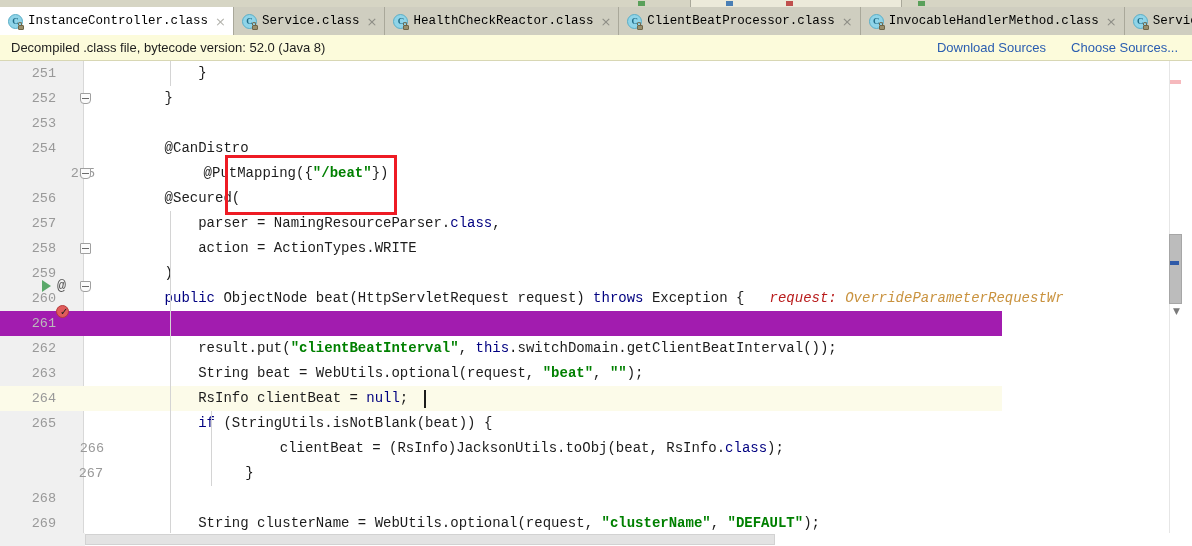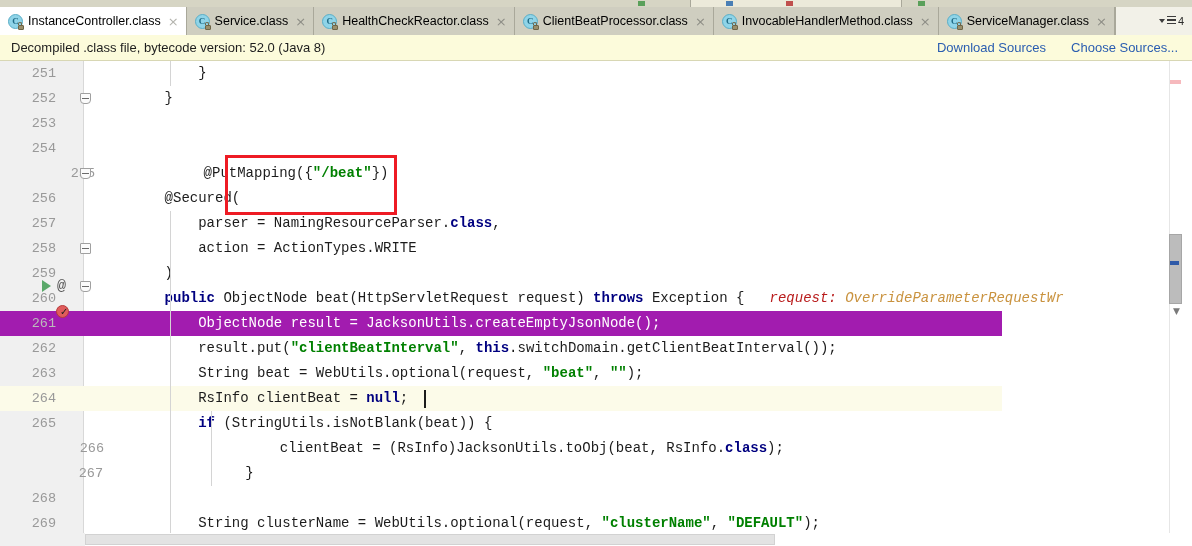--- a/index.html
+++ b/index.html
@@ -59,21 +59,21 @@
     border-right: 1px solid #a9a89a;
     cursor: default;
     white-space: nowrap;
     font-size: 12.5px;
     color: #000;
     position: relative;
   }
   .tab.active {
     background: #ffffff;
   }
-  .tab-label { line-height: 1; }
+  .tab-label { line-height: 1; font-family: Liberation Mono, monospace; }
   .tab-close {
     color: #8d8d85;
     font-size: 13px;
     line-height: 1;
     margin-left: 2px;
     font-family: "DejaVu Sans", sans-serif;
   }
   .tab.active .tab-close { color: #b3b3ad; }
 
   
@@ -220,21 +220,21 @@
     position: absolute;
     left: 131px;
     white-space: pre;
     font-family: "Liberation Mono", monospace;
     font-size: 14px;
     line-height: 25px;
     color: #1c1c1c;
   }
 
   
-  .kw   { color: #000080; font-weight: bold; }
+  .kw   { color: #000080; font-weight: normal; }
   .str  { color: #008000; font-weight: bold; }
   .plain{ color: #1c1c1c; }
   .sel-text { color: #ffffff; }
 
   
   .hint-name { color: #b91c1c; font-style: italic; }
   .hint-val  { color: #c9923e; font-style: italic; }
 
   
   .fold {
@@ -480,20 +480,21 @@
       <div class="row" style="top: 25px;">
         <span class="lnum">252</span>
         <span class="code"><span class="plain">    }</span></span>
       </div>
       <div class="row" style="top: 50px;">
         <span class="lnum">253</span>
         <span class="code"><span class="plain"></span></span>
       </div>
       <div class="row" style="top: 75px;">
         <span class="lnum">254</span>
+        <span class="code"><span class="plain">    @CanDistro</span></span>
       </div>
       <div class="row" style="top: 100px; margin-left: 39px;">
         <span class="lnum">255</span>
         <span class="code"><span class="plain">    @PutMapping({</span><span class="str">"/beat"</span><span class="plain">})</span></span>
       </div>
       <div class="row" style="top: 125px;">
         <span class="lnum">256</span>
         <span class="code"><span class="plain">    @Secured(</span></span>
       </div>
       <div class="row" style="top: 150px;">
@@ -507,21 +508,20 @@
       <div class="row" style="top: 200px;">
         <span class="lnum">259</span>
         <span class="code"><span class="plain">    )</span></span>
       </div>
       <div class="row" style="top: 225px;">
         <span class="lnum">260</span>
         <span class="code"><span class="plain">    </span><span class="kw">public</span><span class="plain"> ObjectNode beat(HttpServletRequest request) </span><span class="kw">throws</span><span class="plain"> Exception {</span><span class="plain">   </span><span class="hint-name">request:</span><span> </span><span class="hint-val">OverrideParameterRequestWr</span></span>
       </div>
       <div class="row row-hl-sel" style="top: 250px;">
         <span class="lnum sel">261</span>
-        <span class="code"><span class="sel-text">        ObjectNode result = JacksonUtils.createEmptyJsonNode();</span></span>
       </div>
       <div class="row" style="top: 275px;">
         <span class="lnum">262</span>
         <span class="code"><span class="plain">        result.put(</span><span class="str">"clientBeatInterval"</span><span class="plain">, </span><span class="kw">this</span><span class="plain">.switchDomain.getClientBeatInterval());</span></span>
       </div>
       <div class="row" style="top: 300px;">
         <span class="lnum">263</span>
         <span class="code"><span class="plain">        String beat = WebUtils.optional(request, </span><span class="str">"beat"</span><span class="plain">, </span><span class="str">""</span><span class="plain">);</span></span>
       </div>
       <div class="row row-hl-caret" style="top: 325px;">

